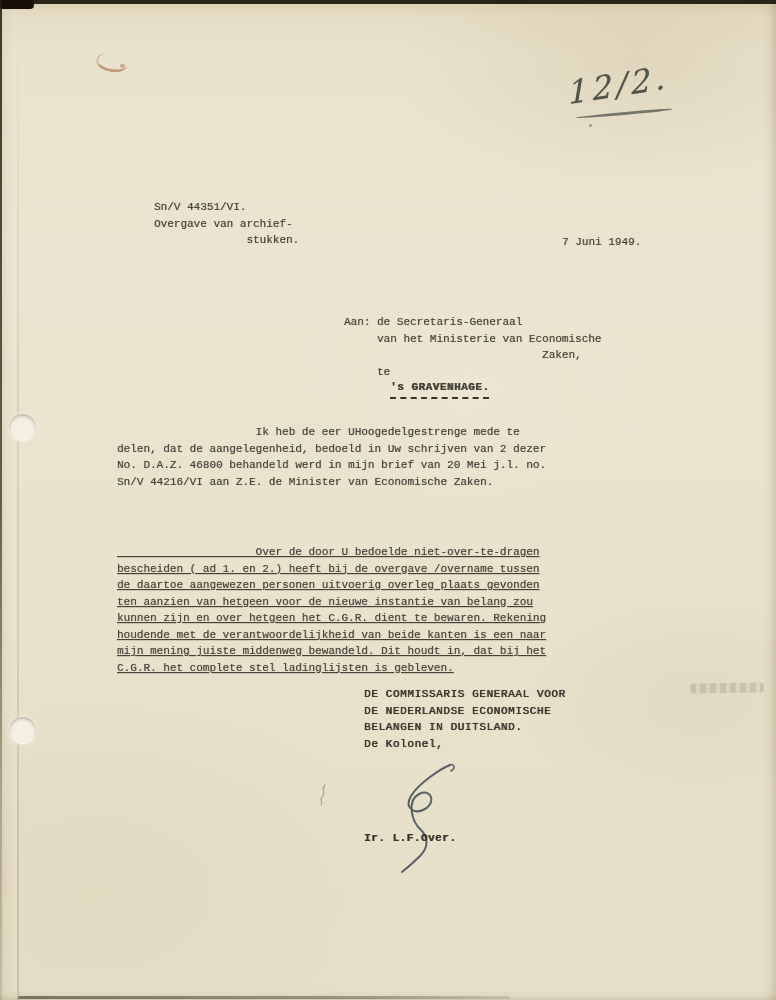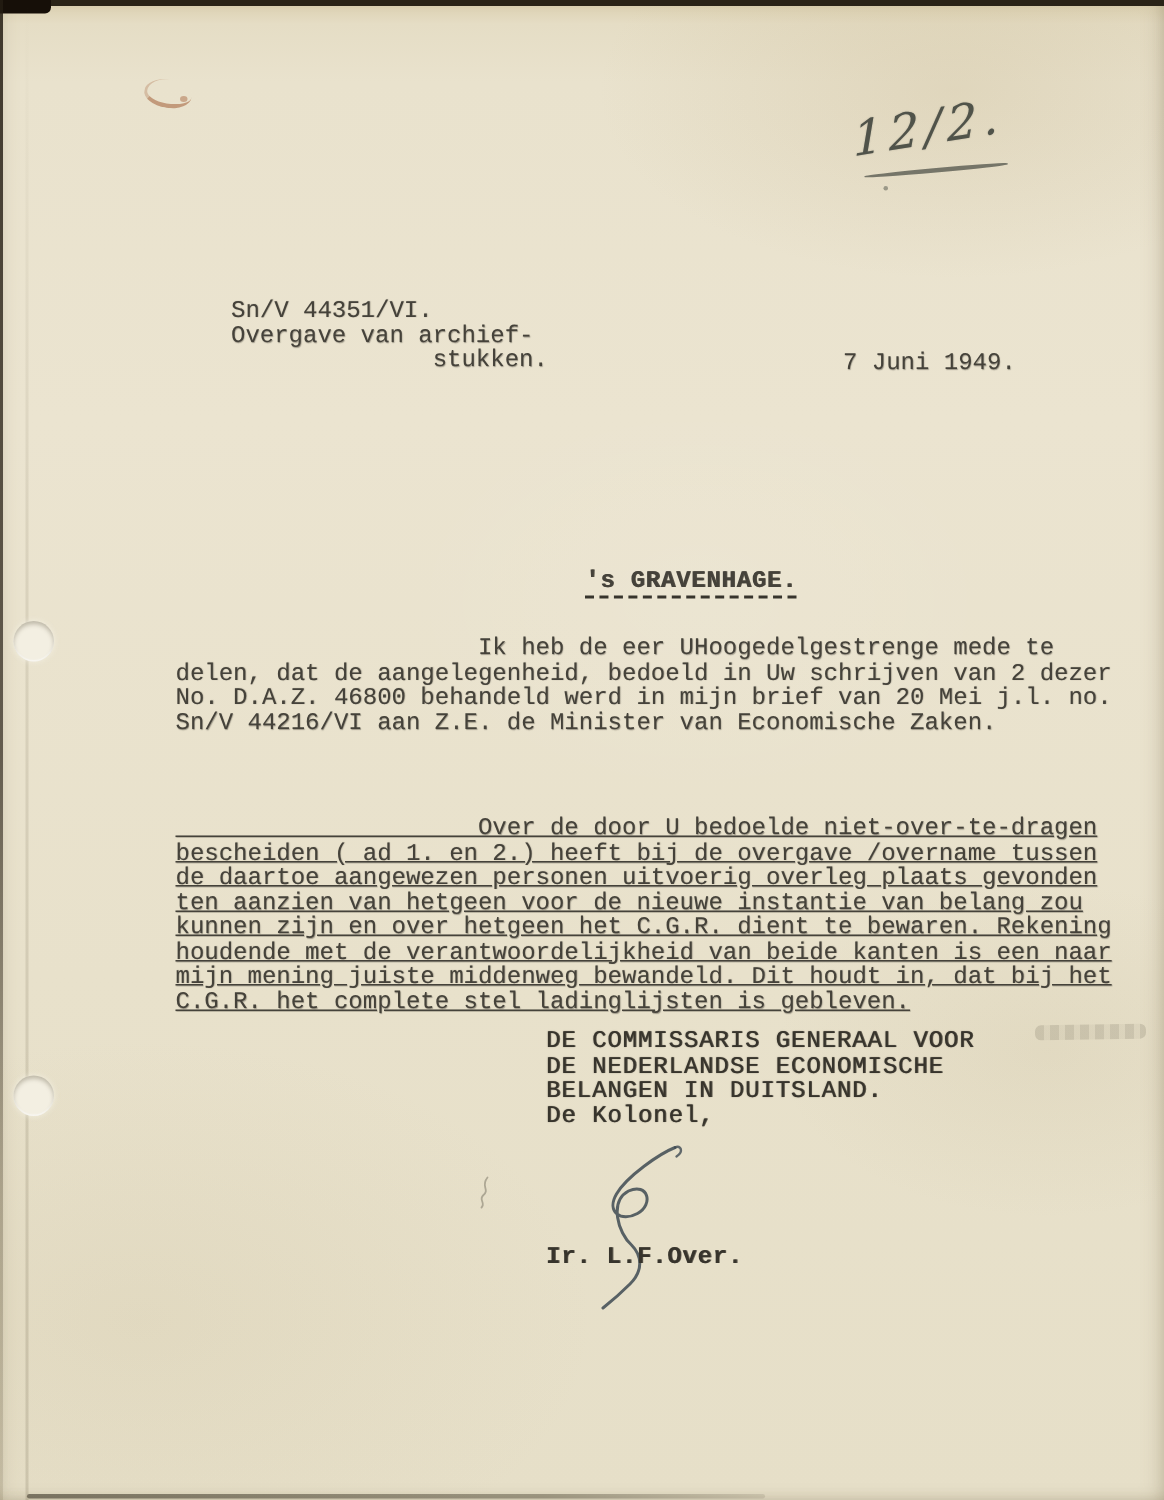--- a/index.html
+++ b/index.html
@@ -12,21 +12,21 @@
       radial-gradient(260px 160px at 90% 70%, rgba(180,165,125,0.12), transparent 70%),
       linear-gradient(180deg,#d9cead 0px,#e5ddc5 16px,#e9e2cd 55px,#ebe4d0 280px,#e8e1cb 650px,#e6dfc8 1000px);
     box-shadow: inset -8px 0 14px -8px rgba(120,105,75,.40),
                 inset 0 -6px 12px -8px rgba(120,105,75,.35),
                 inset 8px 0 14px -10px rgba(120,105,75,.30);
     font-family:"Liberation Mono","DejaVu Sans Mono",monospace;
   }
   .type{
     position:absolute;margin:0;white-space:pre;
     font-family:"Liberation Mono","DejaVu Sans Mono",monospace;
-    font-size:16px;line-height:16.5px;
+    font-size:11px;line-height:16.5px;
     color:var(--ink,#45423a);
     text-shadow:0.4px 0.4px 0.7px rgba(62,58,48,0.45);
   }
   .ref{left:154px;top:199px;}
   .date{left:562px;top:197px;margin-top:37px;}
   .address{left:344px;top:314px;}
   .city{
     left:390px;top:379px;display:inline-block;
     padding-bottom:1px;border-bottom:2.5px dashed var(--ink-bold,#37342c);
     font-weight:bold;letter-spacing:.5px;
@@ -117,20 +117,24 @@
   <div class="ghost-smudge"></div>
 
   <div class="annotation">12/2.</div>
   <div class="annotation-underline"></div>
   <div class="annotation-dot"></div>
 
   <pre class="type ref">Sn/V 44351/VI.
 Overgave van archief-
               stukken.</pre>
   <pre class="type date">7 Juni 1949.</pre>
+  <pre class="type address">Aan: de Secretaris-Generaal
+     van het Ministerie van Economische
+                              Zaken,
+     te</pre>
   <pre class="type city">'s GRAVENHAGE.</pre>
 
   <pre class="type body-text p1">                     Ik heb de eer UHoogedelgestrenge mede te
 delen, dat de aangelegenheid, bedoeld in Uw schrijven van 2 dezer
 No. D.A.Z. 46800 behandeld werd in mijn brief van 20 Mei j.l. no.
 Sn/V 44216/VI aan Z.E. de Minister van Economische Zaken.</pre>
   <pre class="type body-text p3">                     Over de door U bedoelde niet-over-te-dragen
 bescheiden ( ad 1. en 2.) heeft bij de overgave /overname tussen
 de daartoe aangewezen personen uitvoerig overleg plaats gevonden
 ten aanzien van hetgeen voor de nieuwe instantie van belang zou

